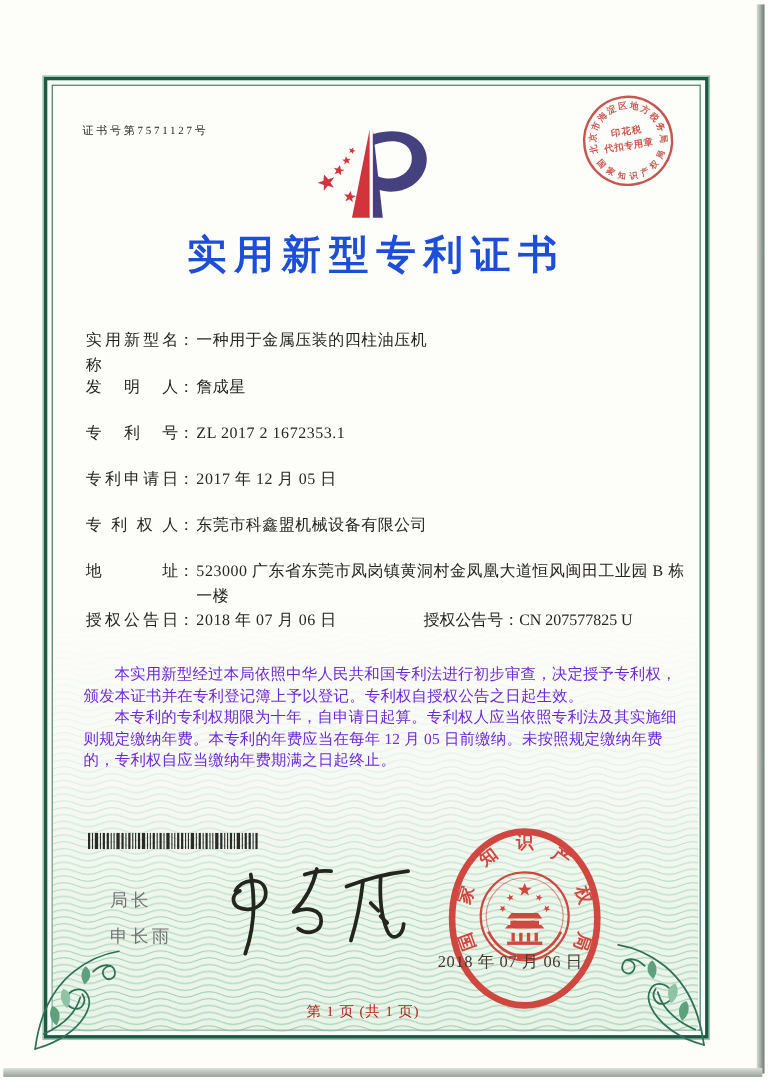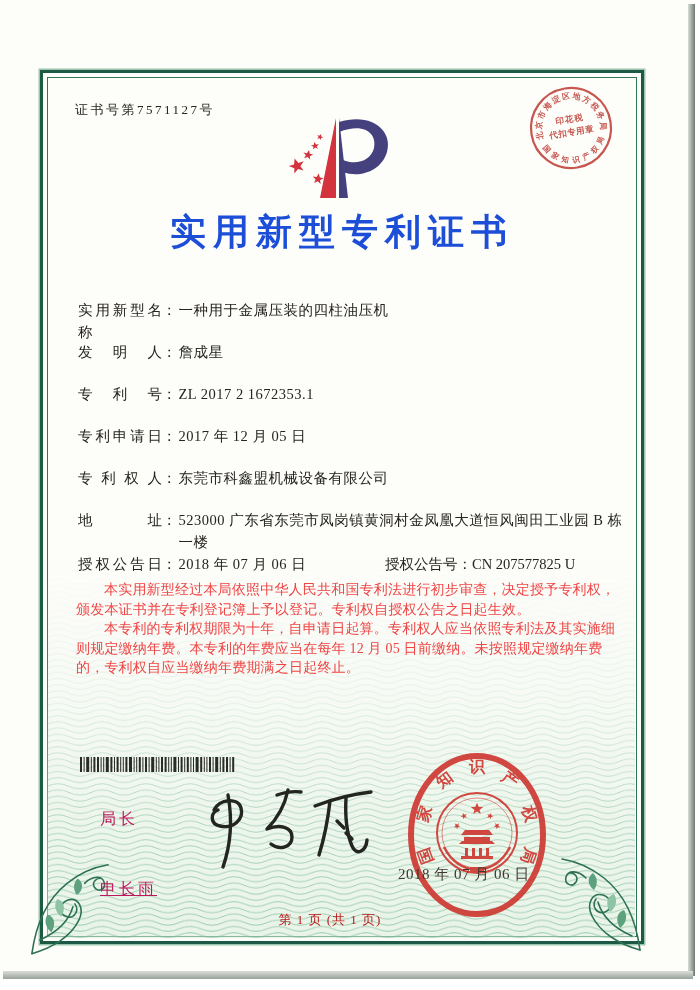--- a/index.html
+++ b/index.html
@@ -10,38 +10,38 @@
           background:linear-gradient(to right,#d7dcd6,#6e7b71);}
   .edge-b{position:absolute;left:3px;top:971px;width:690px;height:8px;
           background:linear-gradient(to bottom,#dcdfd9,#98a29a);}
   .cert-border{position:absolute;left:40px;top:70px;width:598px;height:868px;
           border:3px solid #1c5a45;box-shadow:0 0 0 1.5px #9cc5ad;}
   .cert-border::after{content:"";position:absolute;inset:4px;border:1.5px solid #2f7556;}
   .guilloche{position:absolute;left:47px;top:560px;z-index:1;}
   .corner{position:absolute;z-index:2;}
   .corner-left{left:28px;top:838px;}
   .corner-right{left:558px;top:832px;transform:scaleX(-1);}
-  .cert-no{position:absolute;left:75px;top:101px;font-size:13px;letter-spacing:2.5px;color:#26261f;z-index:3;}
+  .cert-no{position:absolute;left:75px;top:112px;font-size:10px;letter-spacing:2.5px;color:#26261f;z-index:3;}
   .logo{position:absolute;left:287px;top:110px;z-index:3;}
   .title{position:absolute;left:40px;top:208px;width:604px;text-align:center;
          font-size:36px;font-weight:600;letter-spacing:7px;color:#1d4ed8;z-index:3;}
   .tax-stamp{position:absolute;left:526px;top:83px;transform:rotate(-9deg);opacity:.88;z-index:3;}
   .fields{position:absolute;left:0;top:0;width:700px;z-index:3;font-size:14.5px;color:#26241f;}
   .frow{position:absolute;left:78px;width:560px;line-height:22px;}
   .flabel{display:inline-block;width:84px;text-align:justify;text-align-last:justify;
           vertical-align:top;letter-spacing:0;}
   .fcolon{display:inline-block;vertical-align:top;margin:0 2px 0 0;}
   .fvalue{display:inline-block;vertical-align:top;width:458px;letter-spacing:.5px;}
   .fextra{position:absolute;left:307px;top:0;white-space:nowrap;}
-  .paras{position:absolute;left:76px;top:580px;width:552px;z-index:3;
-         font-size:14px;line-height:19.6px;color:#ef4444;}
+  .paras{position:absolute;left:76px;top:604px;width:552px;z-index:3;
+         font-size:14px;line-height:19.6px;color:#6d28d9;}
   .paras p{margin:0;text-indent:2em;letter-spacing:.2px;}
   .barcode{position:absolute;left:80px;top:757px;z-index:3;}
-  .sig-label{position:absolute;left:100px;z-index:3;font-size:16px;letter-spacing:3px;color:#be185d;}
-  .sig-label.l1{top:809px;} .sig-label.l2{top:879px;text-decoration:underline;}
+  .sig-label{position:absolute;left:100px;z-index:3;font-size:16px;letter-spacing:3px;color:#737373;}
+  .sig-label.l1{top:809px;} .sig-label.l2{top:841px;}
   .signature{position:absolute;left:192px;top:783px;z-index:4;}
   .seal{position:absolute;left:399px;top:743px;z-index:3;opacity:.93;}
   .seal-date{position:absolute;left:398px;top:865px;width:160px;z-index:5;font-size:15px;
              letter-spacing:.5px;color:#42382f;white-space:nowrap;}
   .footer{position:absolute;left:40px;top:911px;width:580px;text-align:center;z-index:3;
           font-size:13px;letter-spacing:1px;color:#b91c1c;}
 </style>
 </head>
 <body>
 

